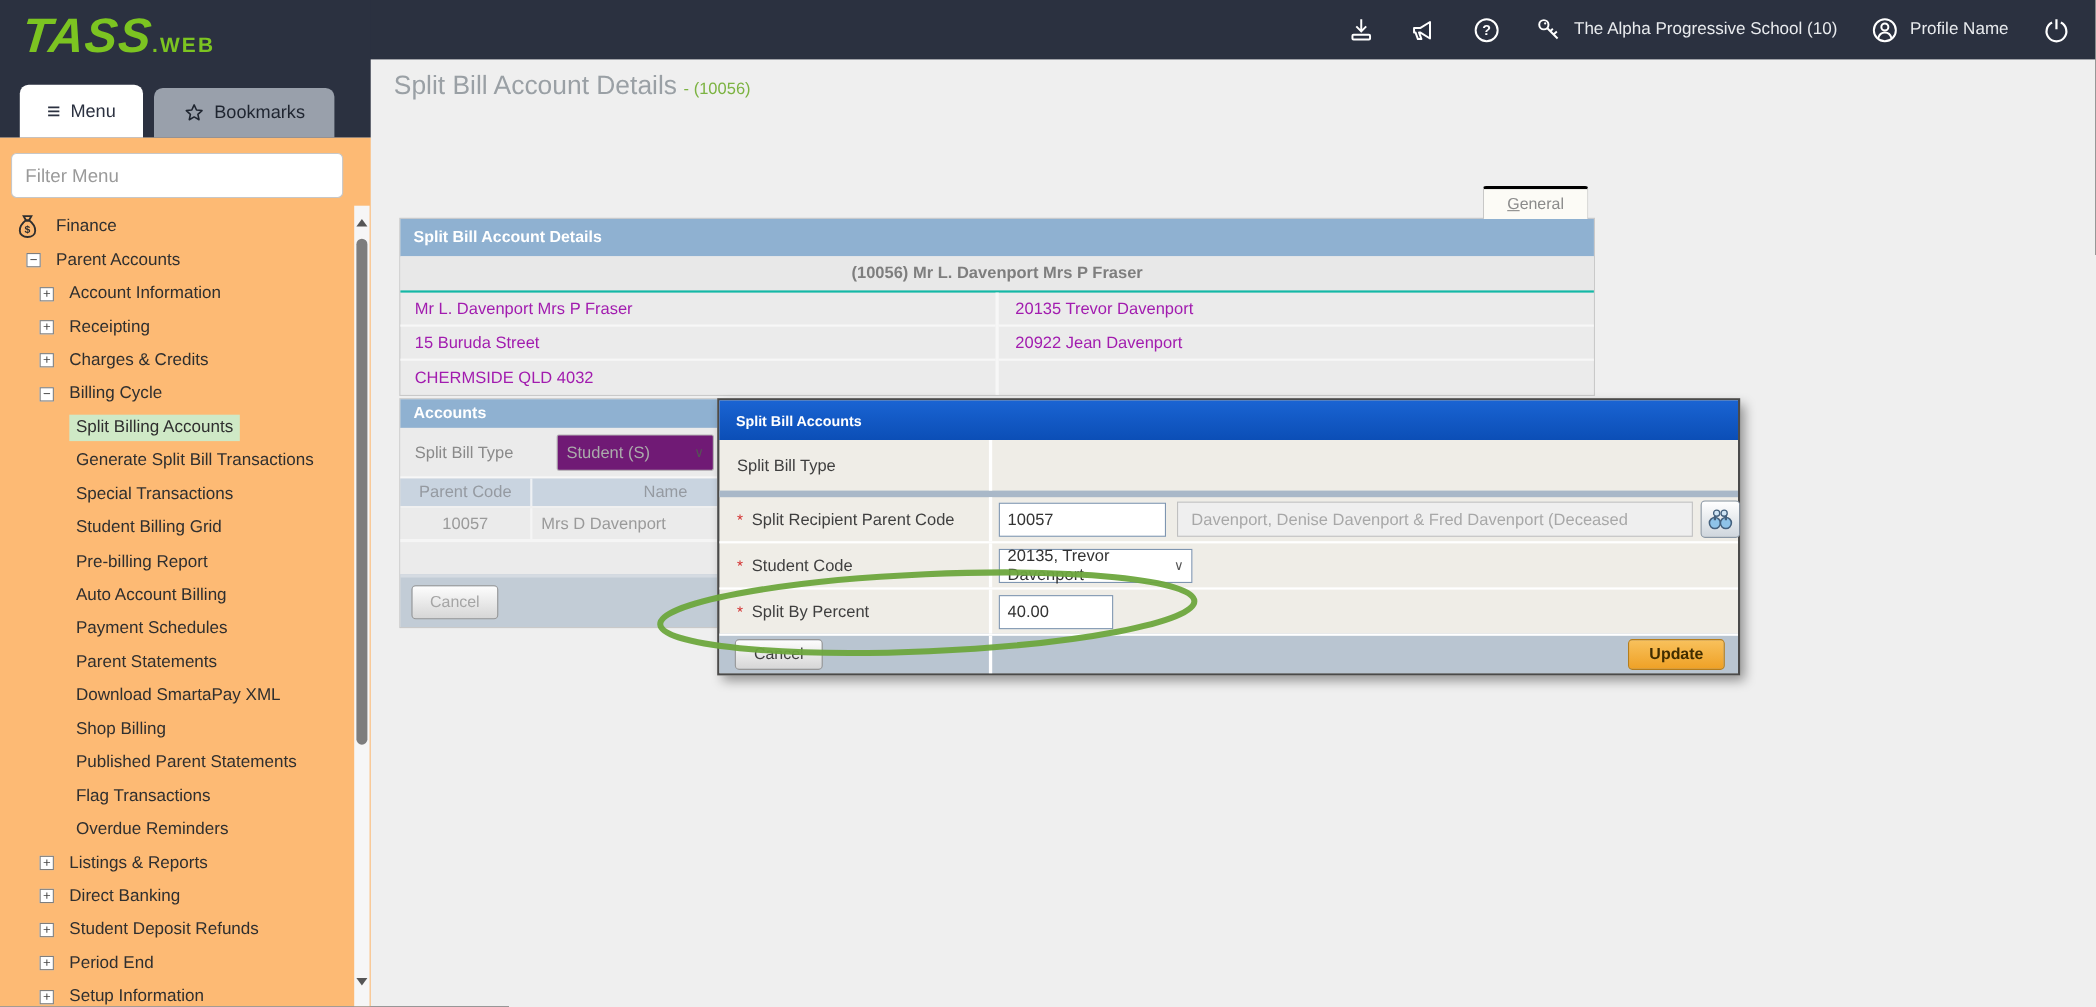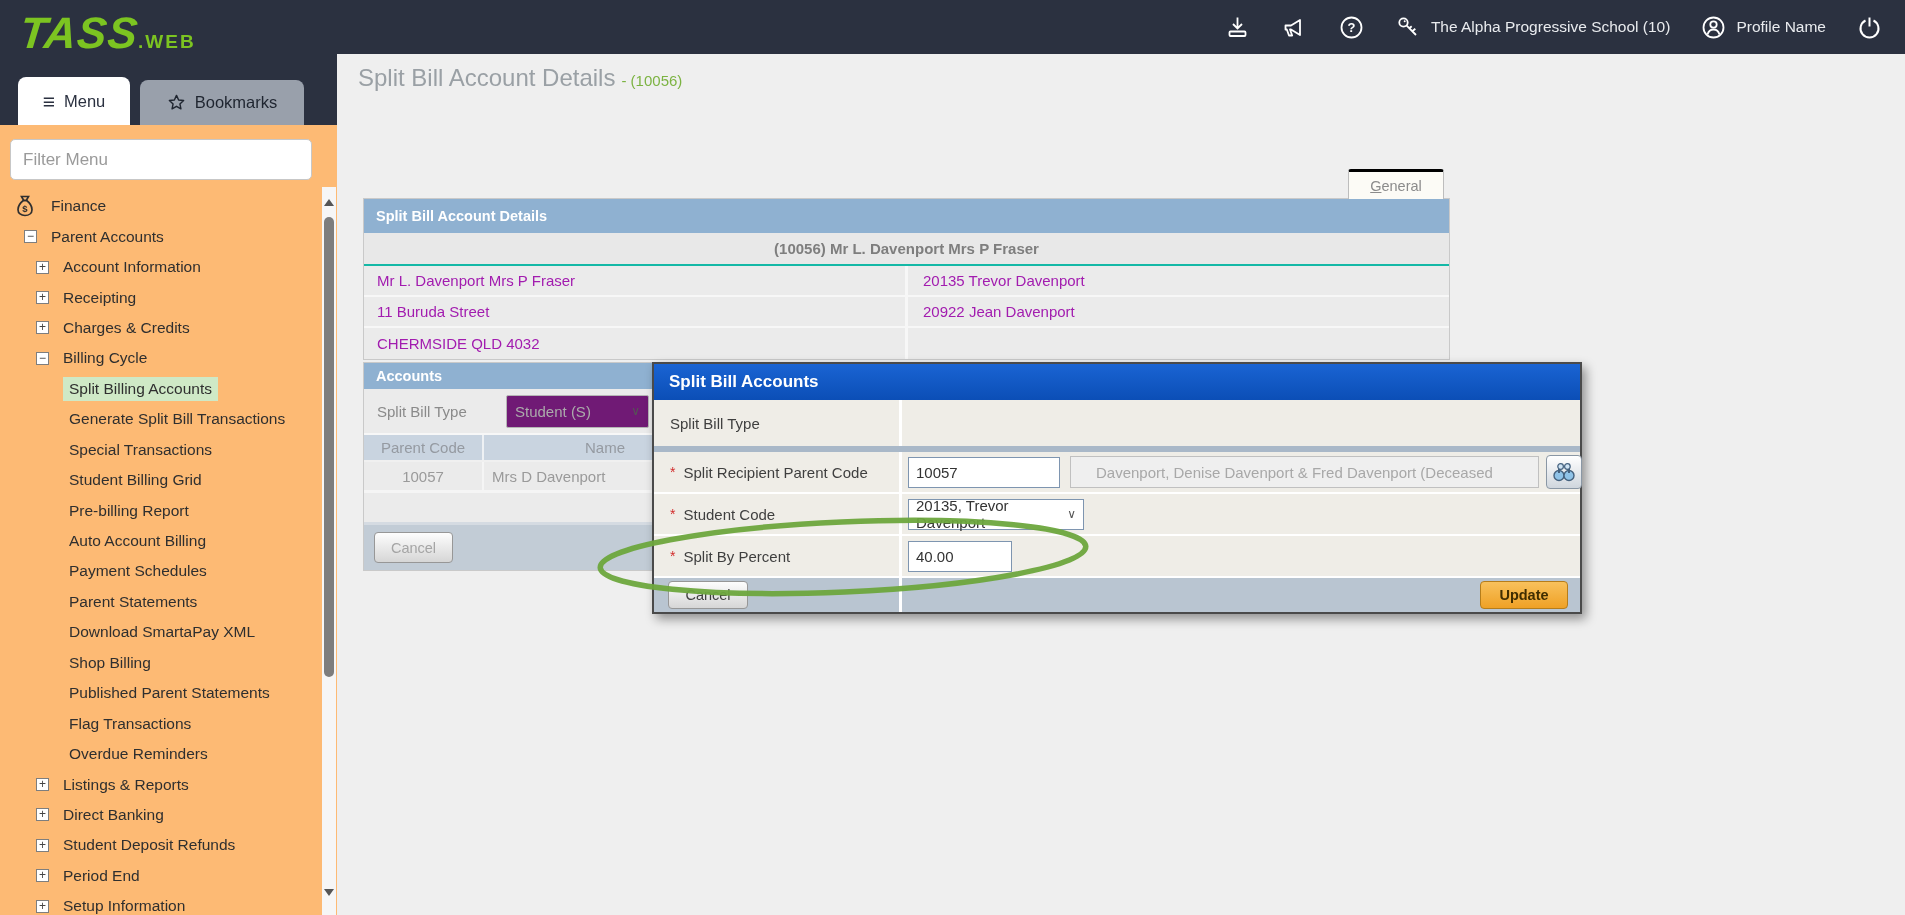--- a/index.html
+++ b/index.html
@@ -70,34 +70,34 @@
   .acc-row { height:31px; background:#ebebeb; display:flex; font-size:15px; color:#9a9a9a; border-bottom:3px solid #f5f5f5; }
   .acc-row .acc-col1 { border-right:2px solid #f5f5f5; }
   .acc-row .acc-col2 { padding-left:8px; }
   .acc-empty { height:29px; background:#ebebeb; }
   .acc-footer { height:48px; background:#c2ccd6; display:flex; align-items:center; padding-left:10px; border-top:3px solid #d5dbe2; }
   .btn-silver { background:linear-gradient(#fdfdfd,#d6d6d6); border:1px solid #979797; border-radius:4px; font-size:14.5px; color:#3f3f3f; cursor:pointer; font-family:Liberation Sans, sans-serif; }
   .btn-silver.disabled { color:#a5a5a5; }
   .acc-cancel { width:79px; height:31px; }
   
   .modal { position:absolute; left:652px; top:362px; width:930px; background:#efede7; border:2px solid #4a4a4a; box-shadow:4px 5px 10px rgba(0,0,0,.4); z-index:20; }
-  .modal-title { height:36px; background:linear-gradient(#1a64d3,#0b4eb6); color:#fff; font-weight:bold; font-size:17px; display:flex; align-items:center; padding-left:15px; }
+  .modal-title { height:36px; background:linear-gradient(#1a64d3,#0b4eb6); color:#fff; font-weight:bold; font-size:13px; display:flex; align-items:center; padding-left:15px; }
   .m-row { display:flex; }
   .m-label-cell { width:248px; flex:0 0 248px; display:flex; align-items:center; padding-left:16px; font-size:15px; color:#3f3f3f; border-right:3px solid #ffffff; }
   .m-field-cell { flex:1; display:flex; align-items:center; padding-left:6px; }
   .req::before { content:"*"; color:#d22a2a; margin-right:8px; font-size:14px; }
   .m-row1 { height:46px; }
   .m-sep { height:6px; background:#a9b8c8; }
   .m-thin { height:2px; background:#ffffff; }
   .m-row2, .m-row3, .m-row4 { height:40px; }
   .inp { height:31px; border:1px solid #7e95b0; background:#fff; font-size:15px; color:#333; padding:0 7px; font-family:"Liberation Sans",sans-serif; }
   .inp-code { width:152px; }
   .inp-pct { width:104px; }
   .box-student { width:152px; height:31px; border:1px solid #a8a8a8; background:#fbfbfb; color:#9b9b9b; font-size:15px; display:flex; align-items:center; padding:0 7px; }
-  .inp-lookup { width:469px; height:32px; margin-left:10px; border:1px solid #c0c0c0; background:#efefef; color:#a8a8a8; font-size:15px; display:flex; align-items:center; padding:0 25px; white-space:nowrap; overflow:hidden; }
+  .inp-lookup { width:469px; height:32px; margin-left:10px; border:1px solid #c0c0c0; background:#efefef; color:#a8a8a8; font-size:15px; display:flex; align-items:center; padding:0 12px; white-space:nowrap; overflow:hidden; }
   .btn-binocs { width:36px; height:34px; margin-left:7px; background:linear-gradient(#ffffff,#cfd6dd); border:1px solid #8a97a5; border-radius:4px; display:flex; align-items:center; justify-content:center; cursor:pointer; }
   .sel { height:31px; border:1px solid #7e95b0; background:#fff; font-size:15px; color:#333; display:flex; align-items:center; justify-content:space-between; padding:0 7px; width:176px; cursor:pointer; }
   .chev::after { content:"\2228"; font-size:12px; color:#555; margin-left:8px; }
   .modal-footer { height:36px; background:#b9c5d1; display:flex; border-top:2px solid #ffffff; }
   .mf-left { width:248px; flex:0 0 248px; border-right:3px solid #ffffff; display:flex; align-items:center; padding-left:14px; }
   .mf-right { flex:1; display:flex; align-items:center; justify-content:flex-end; padding-right:12px; }
   .m-cancel { width:80px; height:28px; }
   .btn-update { width:88px; height:28px; background:linear-gradient(#f8c15c,#efa126); border:1px solid #b67d1a; border-radius:4px; font-weight:bold; font-size:14.5px; color:#402d00; cursor:pointer; font-family:"Liberation Sans",sans-serif; }
   
   .annot { position:absolute; left:588px; top:510px; z-index:30; pointer-events:none; }
@@ -272,21 +272,21 @@
   <div class="gtab">
     <span>General</span>
   </div>
 
   <div class="panel panel1">
     <div class="p-head">Split Bill Account Details</div>
     <div class="heading-row">(10056) Mr L. Davenport Mrs P Fraser</div>
     <div class="addr-grid">
       <div class="addr-cell">
         <div class="addr-line">Mr L. Davenport Mrs P Fraser</div>
-        <div class="addr-line">11 Buruda Street</div>
+        <div class="addr-line">15 Buruda Street</div>
         <div class="addr-line">CHERMSIDE QLD 4032</div>
       </div>
       <div class="addr-gap"></div>
       <div class="addr-cell addr-right">
         <div class="addr-line">20135 Trevor Davenport</div>
         <div class="addr-line">20922 Jean Davenport</div>
         <div class="addr-line"></div>
       </div>
     </div>
   </div>

